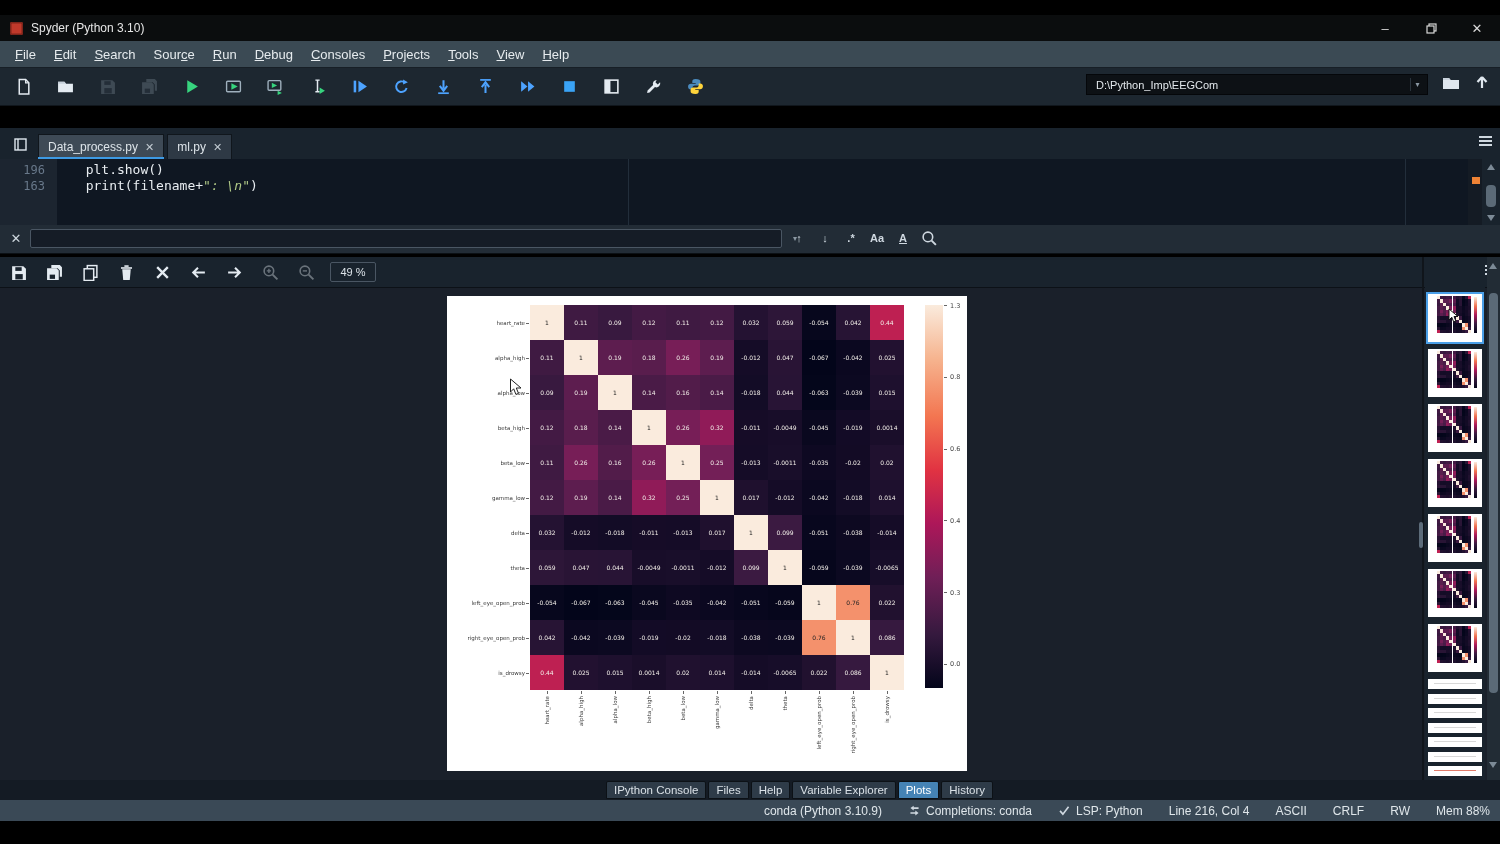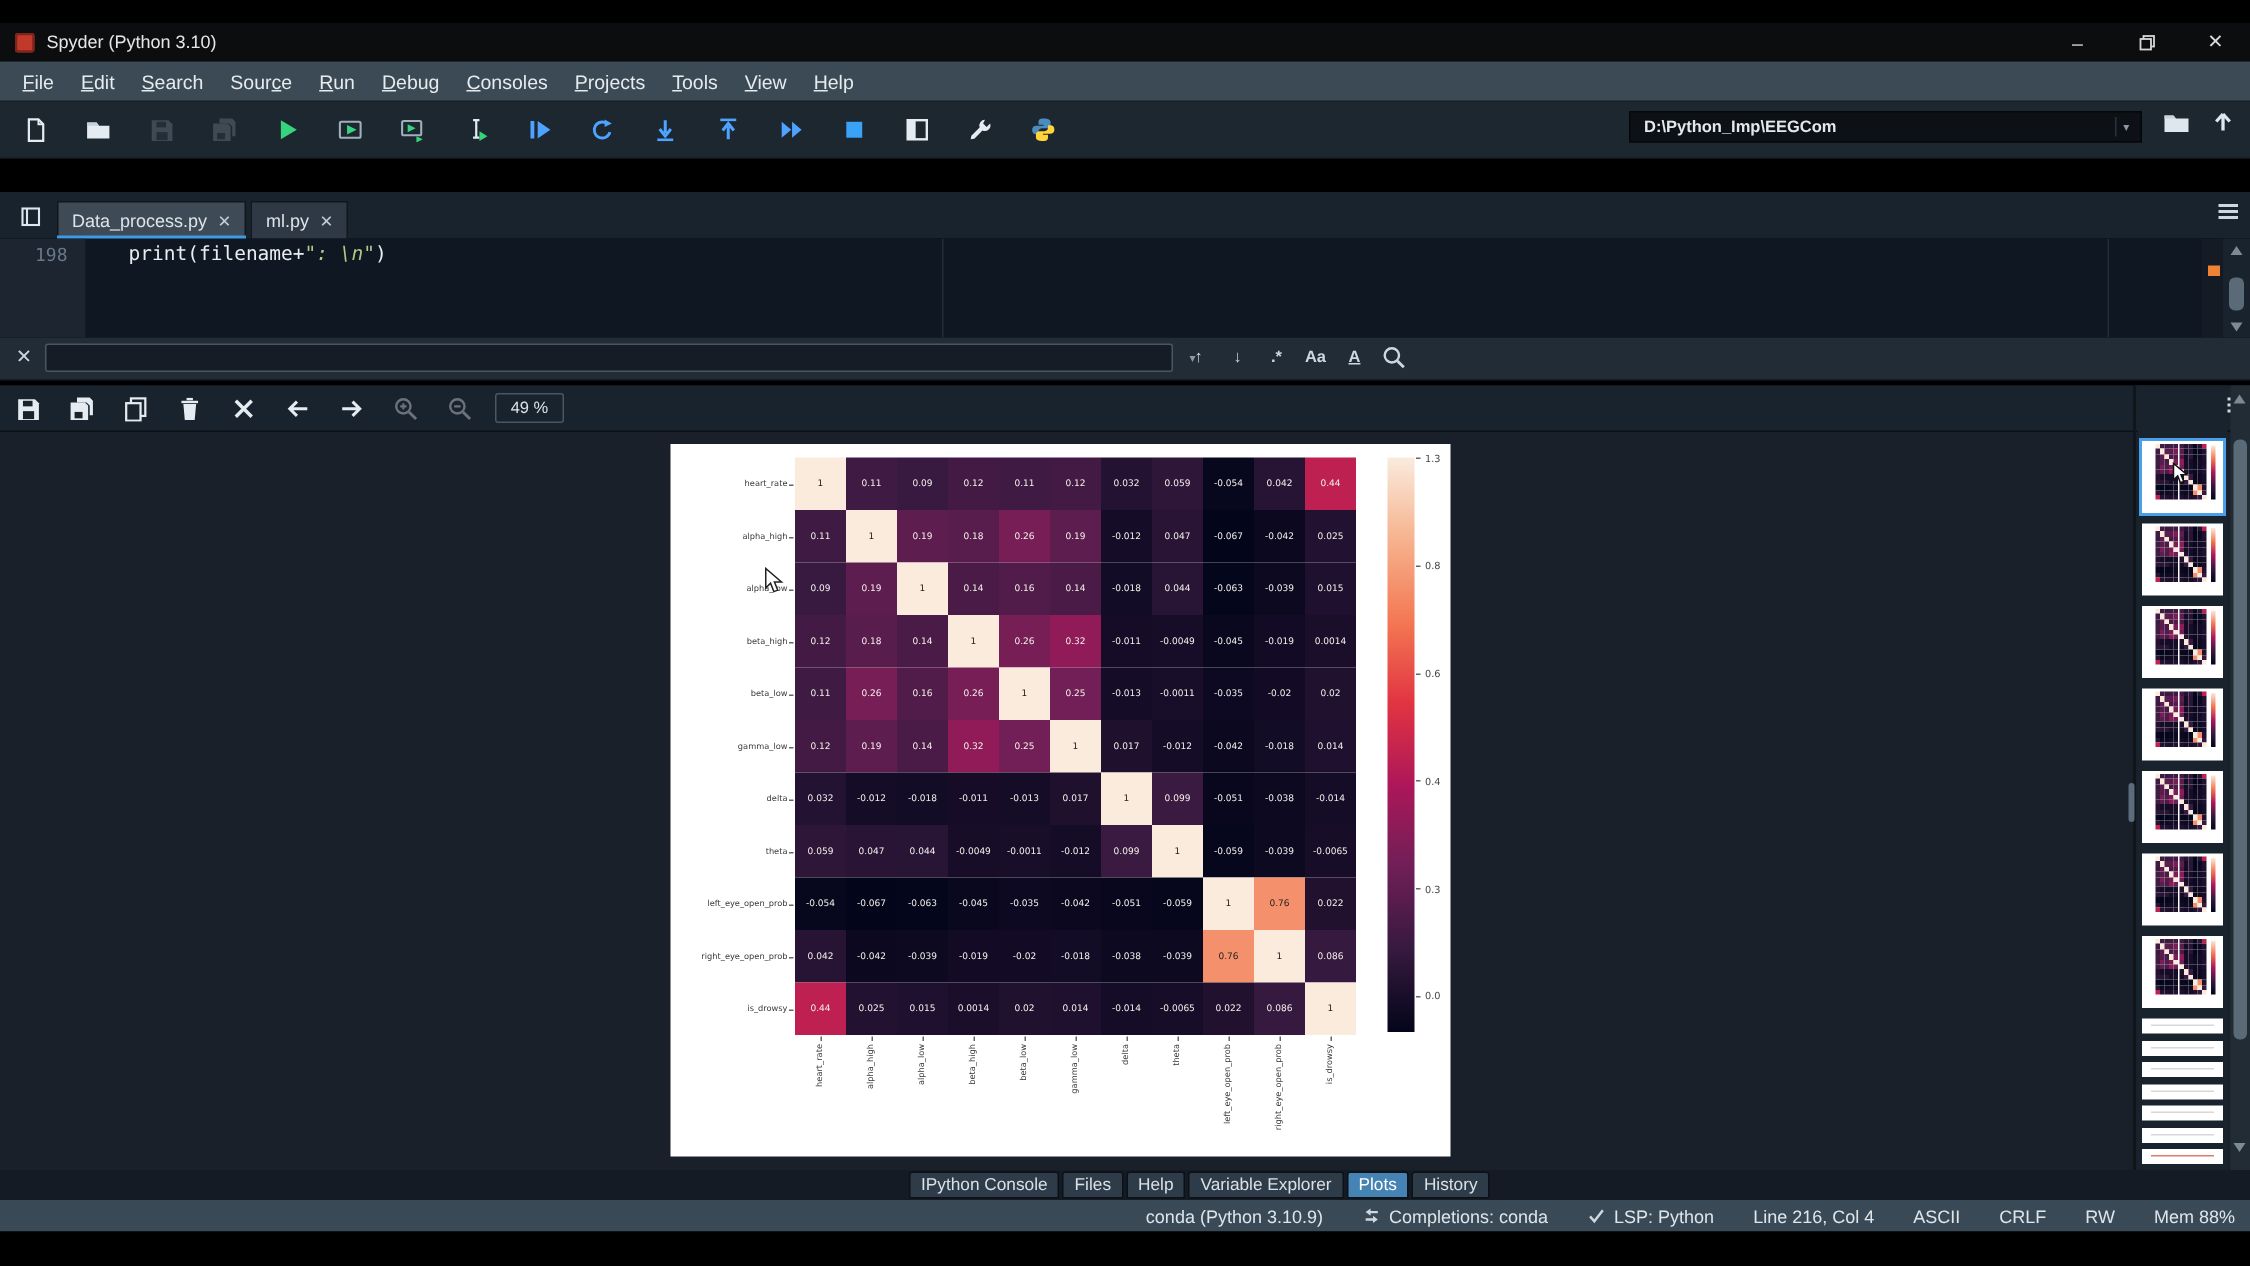--- a/index.html
+++ b/index.html
@@ -15,21 +15,21 @@
   .winbtn{width:46px;height:26px;display:flex;align-items:center;justify-content:center;color:#d8d8d8;font-size:13px;}
   .menubar{left:0;top:41px;width:1500px;height:27px;background:#3b4a54;display:flex;align-items:center;
            color:#e6ebee;font-size:13px;padding-left:6px;box-sizing:border-box;border-bottom:1px solid #171f26;}
   .menuitem{padding:4px 9px;cursor:default;}
   .menuitem u{text-decoration:underline;}
   .toolbar{left:0;top:68px;width:1500px;height:37px;background:#1d2730;display:flex;align-items:center;border-bottom:1px solid #10161c;}
   .tbicon{width:42px;height:30px;display:flex;align-items:center;justify-content:center;}
   .tbicon.dis{opacity:.55;}
   .workdir-wrap{position:absolute;right:10px;top:6px;display:flex;align-items:center;gap:14px;}
   .workdir{width:342px;height:21px;background:#0d1115;border:1px solid #05070a;color:#e3e8ec;font-size:11px;
-           display:flex;align-items:center;padding-left:9px;box-sizing:border-box;position:relative;font-weight:bold;}
+           display:flex;align-items:center;padding-left:9px;box-sizing:border-box;position:relative;}
   .workdir .caret{position:absolute;right:3px;top:3px;width:13px;height:13px;color:#8b98a3;font-size:8px;
                   display:flex;align-items:center;justify-content:center;border-left:1px solid #2a333c;}
   .pathbar{left:0;top:105px;width:1500px;height:23px;background:#222c36;color:#c6cfd7;font-size:11px;
            display:flex;align-items:center;padding-left:8px;box-sizing:border-box;border-bottom:1px solid #0d1319;}
   
   .tabbar{left:0;top:128px;width:1500px;height:31px;background:#19232d;display:flex;align-items:flex-end;border-bottom:1px solid #060a0e;}
   .tabswitch{width:26px;height:24px;margin:0 4px 2px 8px;display:flex;align-items:center;justify-content:center;}
   .etab{height:24px;display:flex;align-items:center;gap:7px;padding:0 9px;font-size:12px;color:#dde4e9;
         background:#2e3945;margin-right:3px;border:1px solid #10161c;border-bottom:none;position:relative;}
   .etab.active{background:#3e4a56;}
@@ -271,21 +271,22 @@
     <span style="position:absolute;right:8px;top:8px;" class="hamburger">
         <i></i>
         <i></i>
         <i></i>
       </span>
   </div>
 
   <div class="abs codearea">
     <div class="gutter"></div>
     <div id="codelines" style="position:absolute;left:0;top:3px;width:1400px;">
-        <div class="cl"><span class="ln">198</span><span class="ct"><span class="">  print(filename+</span><span class="tok-str">": \n"</span><span class="">)</span></span></div>
+        <div class="cl"><span class="ln">196</span><span class="ct"><span class="">  plt.show()</span></span></div>
+        <div class="cl"><span class="ln">163</span><span class="ct"><span class="">  print(filename+</span><span class="tok-str">": \n"</span><span class="">)</span></span></div>
       </div>
     <div class="edgeline" style="left:628px;"></div>
     <div class="edgeline" style="left:1405px;"></div>
     <div class="abs" style="left:1468px;top:0;width:14px;height:66px;background:#141b24;">
       <div class="flag" style="left:4px;top:18px;"></div>
     </div>
     <div class="vsb" style="left:1482px;top:0;width:18px;height:66px;">
       <div class="sbarrow" style="left:5px;top:5px;border-bottom:6px solid #7c8a96;"></div>
       <div class="sbthumb" style="left:4px;top:26px;width:10px;height:22px;"></div>
       <div class="sbarrow" style="left:5px;top:56px;border-top:6px solid #7c8a96;"></div>

